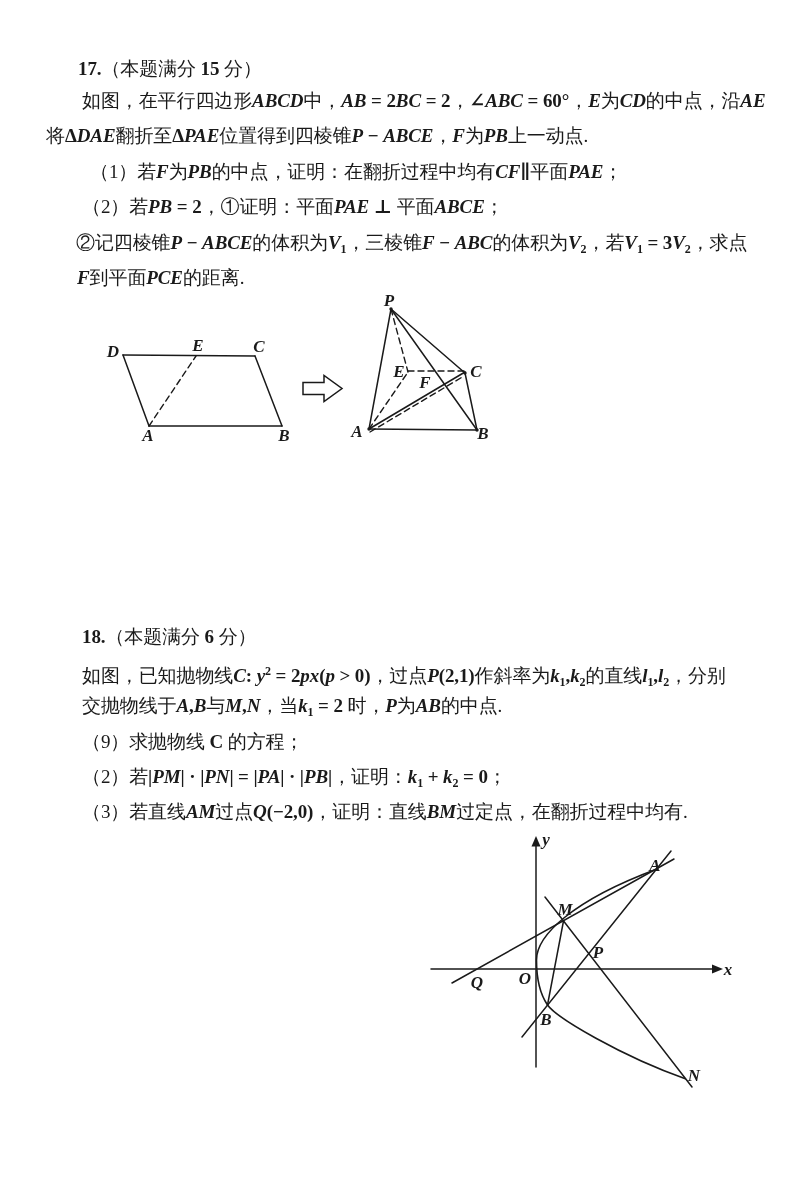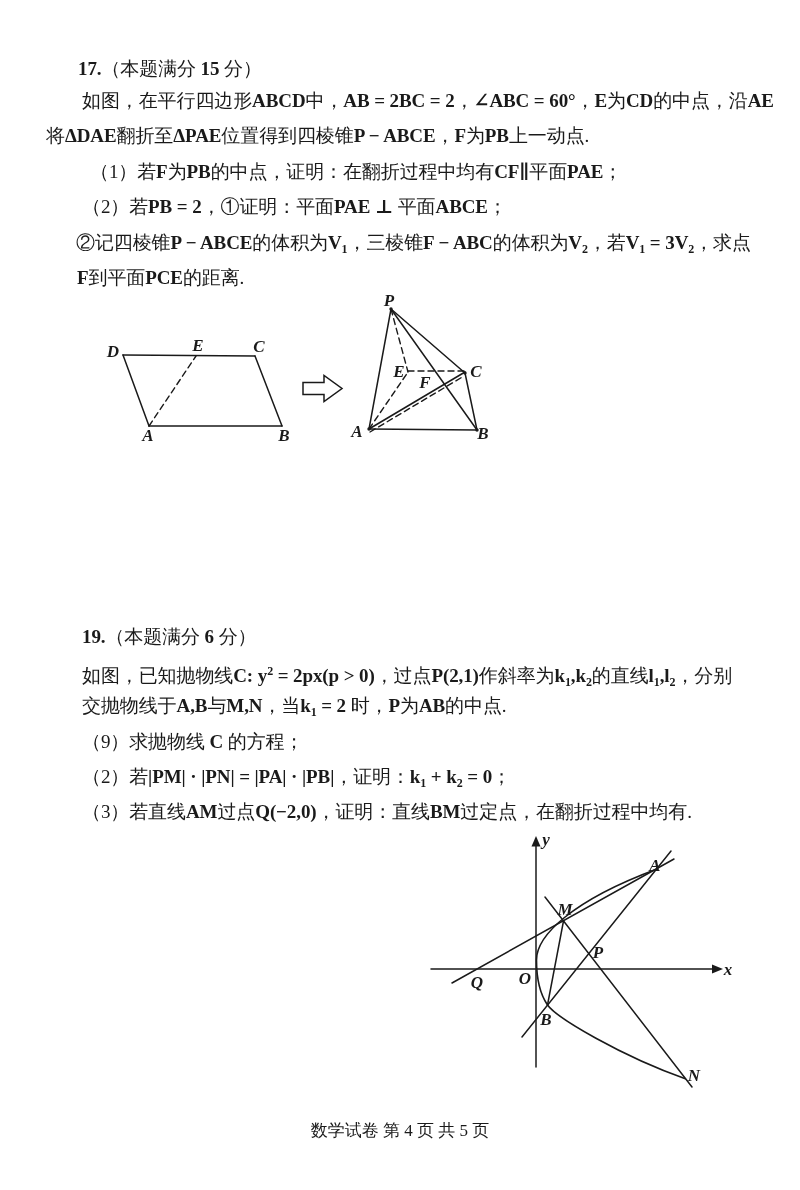--- a/index.html
+++ b/index.html
@@ -1,21 +1,21 @@
 <!DOCTYPE html>
 <html><head>
 <meta charset="utf-8">
 <style>
   html,body{margin:0;padding:0;}
   body{width:800px;height:1190px;background:#ffffff;position:relative;overflow:hidden;}
   .page{position:absolute;left:0;top:0;width:800px;height:1136px;background:#ffffff;}
   .tline{position:absolute;white-space:nowrap;font-size:19px;line-height:24px;color:#1a1a1a;letter-spacing:-0.1px;}
   .r-cn{font-family:"Liberation Serif","DejaVu Serif",serif;}
   .r-rm,.r-it,.r-sub,.r-sup{font-family:"Liberation Serif","DejaVu Serif","DejaVu Sans",serif;font-weight:600;}
-  .r-it{}
+  .r-it{font-style:italic;}
   .r-sub{font-size:12px;vertical-align:-4px;}
   .r-sup{font-size:12px;vertical-align:7px;}
   .diagram-layer{position:absolute;left:0;top:0;pointer-events:none;}
   .stroke{stroke:#1a1a1a;stroke-width:1.5;fill:none;stroke-linecap:round;}
   .dashed{stroke-dasharray:6 4;stroke-width:1.4;}
   .curve{stroke:#1a1a1a;stroke-width:1.6;fill:none;}
   .flabel{font-family:"Liberation Serif","DejaVu Serif",serif;font-style:italic;font-weight:600;font-size:17px;fill:#1a1a1a;text-anchor:middle;}
   .footer{position:absolute;top:1119px;left:0;width:800px;text-align:center;font-size:17px;color:#1a1a1a;font-family:"Liberation Serif","DejaVu Serif",serif;}
 </style>
 </head>
@@ -23,21 +23,21 @@
 
 <div class="page">
   <div>
       <div class="tline" style="left: 78px; top: 57px;"><span class="r-rm">17.</span><span class="r-cn">（本题满分 </span><span class="r-rm">15</span><span class="r-cn"> 分）</span></div>
       <div class="tline" style="left: 82px; top: 89px;"><span class="r-cn">如图，在平行四边形</span><span class="r-it">ABCD</span><span class="r-cn">中，</span><span class="r-it">AB</span><span class="r-rm"> = 2</span><span class="r-it">BC</span><span class="r-rm"> = 2</span><span class="r-cn">，</span><span class="r-rm">∠</span><span class="r-it">ABC</span><span class="r-rm"> = 60°</span><span class="r-cn">，</span><span class="r-it">E</span><span class="r-cn">为</span><span class="r-it">CD</span><span class="r-cn">的中点，沿</span><span class="r-it">AE</span></div>
       <div class="tline" style="left: 46px; top: 124px;"><span class="r-cn">将</span><span class="r-rm">Δ</span><span class="r-it">DAE</span><span class="r-cn">翻折至</span><span class="r-rm">Δ</span><span class="r-it">PAE</span><span class="r-cn">位置得到四棱锥</span><span class="r-it">P</span><span class="r-rm"> − </span><span class="r-it">ABCE</span><span class="r-cn">，</span><span class="r-it">F</span><span class="r-cn">为</span><span class="r-it">PB</span><span class="r-cn">上一动点.</span></div>
       <div class="tline" style="left: 90px; top: 160px;"><span class="r-cn">（1）若</span><span class="r-it">F</span><span class="r-cn">为</span><span class="r-it">PB</span><span class="r-cn">的中点，证明：在翻折过程中均有</span><span class="r-it">CF</span><span class="r-rm">∥</span><span class="r-cn">平面</span><span class="r-it">PAE</span><span class="r-cn">；</span></div>
       <div class="tline" style="left: 82px; top: 195px;"><span class="r-cn">（2）若</span><span class="r-it">PB</span><span class="r-rm"> = 2</span><span class="r-cn">，①证明：平面</span><span class="r-it">PAE</span><span class="r-rm"> ⊥ </span><span class="r-cn">平面</span><span class="r-it">ABCE</span><span class="r-cn">；</span></div>
       <div class="tline" style="left: 76px; top: 231px;"><span class="r-cn">②记四棱锥</span><span class="r-it">P</span><span class="r-rm"> − </span><span class="r-it">ABCE</span><span class="r-cn">的体积为</span><span class="r-it">V</span><span class="r-sub">1</span><span class="r-cn">，三棱锥</span><span class="r-it">F</span><span class="r-rm"> − </span><span class="r-it">ABC</span><span class="r-cn">的体积为</span><span class="r-it">V</span><span class="r-sub">2</span><span class="r-cn">，若</span><span class="r-it">V</span><span class="r-sub">1</span><span class="r-rm"> = 3</span><span class="r-it">V</span><span class="r-sub">2</span><span class="r-cn">，求点</span></div>
       <div class="tline" style="left: 77px; top: 266px; text-align: right;"><span class="r-it">F</span><span class="r-cn">到平面</span><span class="r-it">PCE</span><span class="r-cn">的距离.</span></div>
-      <div class="tline" style="left: 82px; top: 625px;"><span class="r-rm">19.</span><span class="r-cn">（本题满分 </span><span class="r-rm">6</span><span class="r-cn"> 分）</span></div>
+      <div class="tline" style="left: 82px; top: 625px;"><span class="r-rm">18.</span><span class="r-cn">（本题满分 </span><span class="r-rm">6</span><span class="r-cn"> 分）</span></div>
       <div class="tline" style="left: 82px; top: 659px;"><span class="r-cn">如图，已知抛物线</span><span class="r-it">C</span><span class="r-rm">: </span><span class="r-it">y</span><span class="r-sup">2</span><span class="r-rm"> = 2</span><span class="r-it">px</span><span class="r-rm">(</span><span class="r-it">p</span><span class="r-rm"> &gt; 0)</span><span class="r-cn">，过点</span><span class="r-it">P</span><span class="r-rm">(2,1)</span><span class="r-cn">作斜率为</span><span class="r-it">k</span><span class="r-sub">1</span><span class="r-rm">,</span><span class="r-it">k</span><span class="r-sub">2</span><span class="r-cn">的直线</span><span class="r-it">l</span><span class="r-sub">1</span><span class="r-rm">,</span><span class="r-it">l</span><span class="r-sub">2</span><span class="r-cn">，分别</span></div>
       <div class="tline" style="left: 82px; top: 694px;"><span class="r-cn">交抛物线于</span><span class="r-it">A</span><span class="r-rm">,</span><span class="r-it">B</span><span class="r-cn">与</span><span class="r-it">M</span><span class="r-rm">,</span><span class="r-it">N</span><span class="r-cn">，当</span><span class="r-it">k</span><span class="r-sub">1</span><span class="r-rm"> = 2</span><span class="r-cn"> 时，</span><span class="r-it">P</span><span class="r-cn">为</span><span class="r-it">AB</span><span class="r-cn">的中点.</span></div>
       <div class="tline" style="left: 82px; top: 730px;"><span class="r-cn">（9）求抛物线 </span><span class="r-rm">C</span><span class="r-cn"> 的方程；</span></div>
       <div class="tline" style="left: 82px; top: 765px;"><span class="r-cn">（2）若</span><span class="r-rm">|</span><span class="r-it">PM</span><span class="r-rm">| · |</span><span class="r-it">PN</span><span class="r-rm">| = |</span><span class="r-it">PA</span><span class="r-rm">| · |</span><span class="r-it">PB</span><span class="r-rm">|</span><span class="r-cn">，证明：</span><span class="r-it">k</span><span class="r-sub">1</span><span class="r-rm"> + </span><span class="r-it">k</span><span class="r-sub">2</span><span class="r-rm"> = 0</span><span class="r-cn">；</span></div>
       <div class="tline" style="left: 82px; top: 800px;"><span class="r-cn">（3）若直线</span><span class="r-it">AM</span><span class="r-cn">过点</span><span class="r-it">Q</span><span class="r-rm">(−2,0)</span><span class="r-cn">，证明：直线</span><span class="r-it">BM</span><span class="r-cn">过定点，在翻折过程中均有.</span></div>
     </div>
   <svg class="diagram-layer" width="800" height="1190" viewBox="0 0 800 1190">
       <g>
         <line x1="123" y1="355" x2="255" y2="356" class="stroke"></line>
         <line x1="255" y1="356" x2="282" y2="426" class="stroke"></line>
@@ -86,14 +86,13 @@
         <text x="546" y="845" class="flabel">y</text>
         <text x="525" y="984" class="flabel">O</text>
         <text x="655" y="871" class="flabel">A</text>
         <text x="565" y="915" class="flabel">M</text>
         <text x="598" y="958" class="flabel">P</text>
         <text x="477" y="988" class="flabel">Q</text>
         <text x="546" y="1025" class="flabel">B</text>
         <text x="694" y="1081" class="flabel">N</text>
       </g>
     </svg>
-  <div class="footer">数学试卷 第 4 页 共 5 页</div>
 </div>
 
 </body></html>

